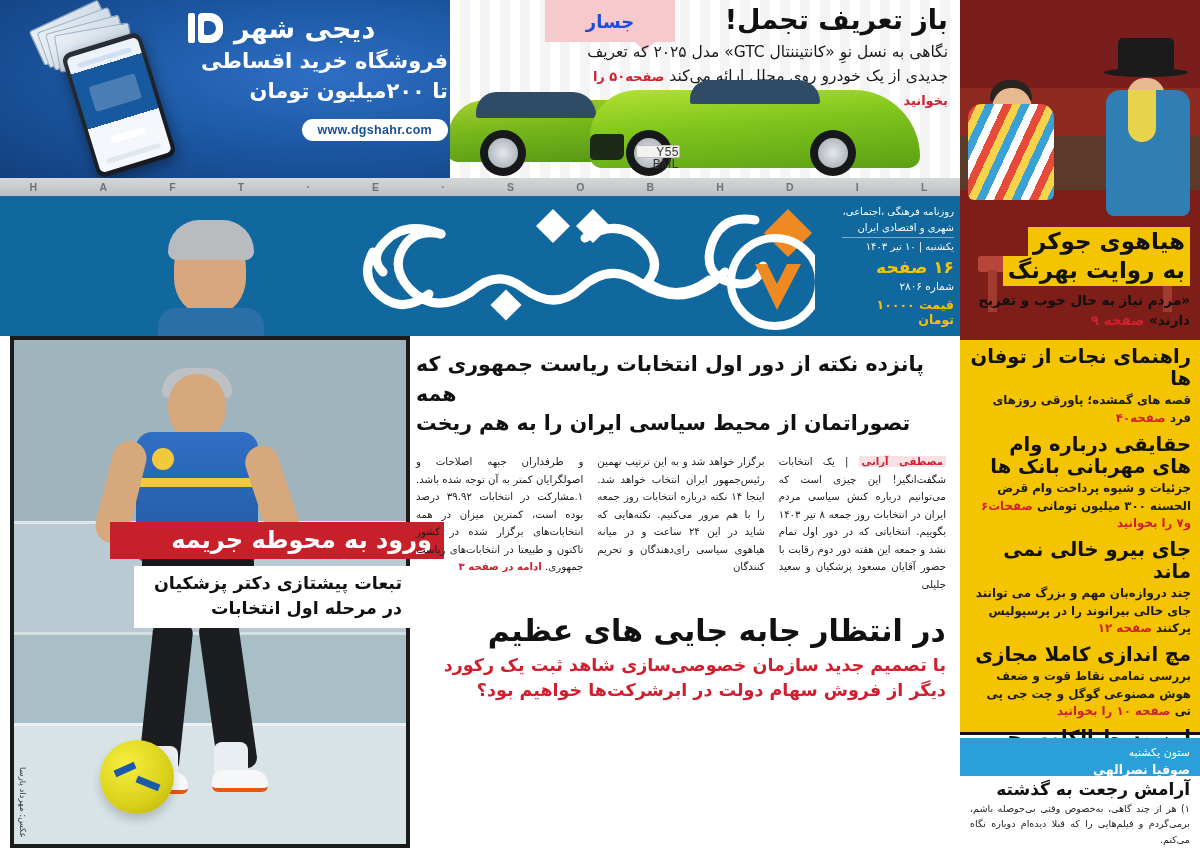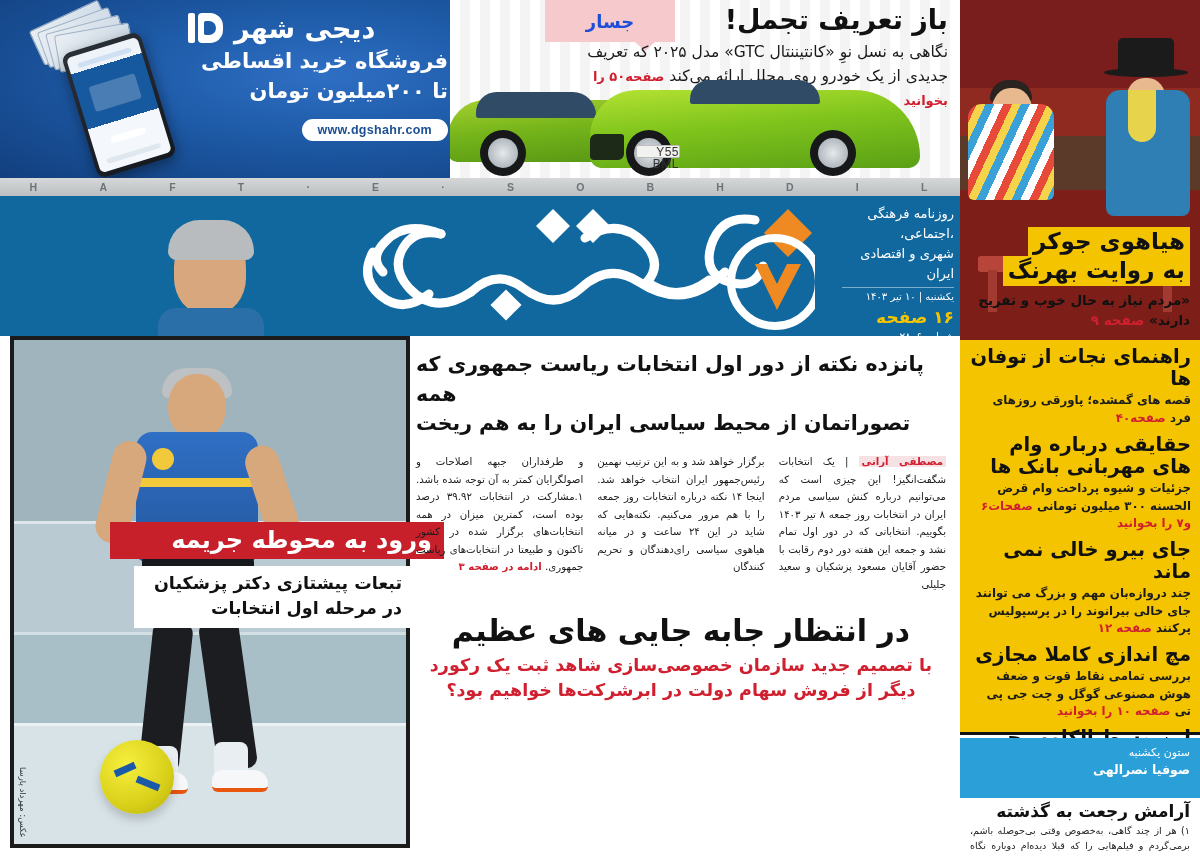--- a/index.html
+++ b/index.html
@@ -137,21 +137,21 @@
     font-family: "Liberation Sans", sans-serif; font-size: 10.5px; font-weight: bold;
     color: #6e7376; letter-spacing: 3px; direction: ltr;
   }
 
   
   .masthead {
     position: absolute; top: 196px; left: 0; width: 960px; height: 140px;
     background: #10689e; overflow: hidden;
   }
   .mast-info { position: absolute; right: 6px; top: 8px; width: 112px; text-align: right; color: #fff; }
-  .mi-line { font-size: 13px; line-height: 1.55; }
+  .mi-line { font-size: 10px; line-height: 1.55; }
   .mi-date { font-size: 10px; margin-top: 2px; border-top: 1px solid rgba(255,255,255,.45); padding-top: 3px; }
   .mi-pages { font-size: 17px; font-weight: bold; color: #f5c400; margin-top: 5px; }
   .mi-issue { font-size: 10.5px; margin-top: 3px; }
   .mi-price { font-size: 12.5px; font-weight: bold; color: #f5c400; margin-top: 5px; }
 
   .logo-wrap { position: absolute; left: 255px; top: 2px; width: 560px; height: 136px; }
   .logo-svg { position: absolute; inset: 0; }
 
   .mast-portrait {
     position: absolute; left: 150px; top: 24px; width: 120px; height: 116px; overflow: hidden;
@@ -215,34 +215,34 @@
   .main-sub {
     text-align: left; font-size: 20.5px; font-weight: bold; line-height: 1.45; margin-top: 14px; color: #111;
   }
   .cols {
     display: flex; gap: 14px; margin-top: 14px; direction: rtl;
   }
   .col { flex: 1; font-size: 10.2px; line-height: 1.72; text-align: justify; color: #1b1b1b; }
   .byline { color: #d0202f; font-weight: bold; background: #f6e2e4; padding: 0 3px; }
   .cont-link { color: #d0202f; font-weight: bold; }
 
-  .bottom-head { margin-top: 20px; text-align: center; }
+  .bottom-head { margin-top: 20px; text-align: right; }
   .bh-title { font-size: 30px; font-weight: bold; color: #111; line-height: 1.12; }
   .bh-sub { font-size: 17.5px; font-weight: bold; color: #d0202f; line-height: 1.42; margin-top: 6px; }
 
   
   .right-col { position: absolute; top: 340px; left: 960px; width: 240px; height: 392px; background: #f5c400; padding: 6px 9px 4px; }
   .ritem { text-align: right; margin-bottom: 7px; }
   .rtitle { font-size: 19.5px; font-weight: bold; color: #111; line-height: 1.14; }
   .rsub { font-size: 11.8px; color: #1b1b1b; line-height: 1.46; margin-top: 2px; font-weight: bold; }
   .rpg { color: #d0202f; }
 
   
   .col-box { position: absolute; top: 738px; left: 960px; width: 240px; height: 118px; background: #fff; }
-  .col-bar { background: #2b9fd8; height: 60px; padding: 7px 10px 0; text-align: right; }
+  .col-bar { background: #2b9fd8; height: 38px; padding: 7px 10px 0; text-align: right; }
   .cb-l1 { color: #fff; font-size: 11px; line-height: 1.5; }
   .cb-l2 { color: #fff; font-size: 12.5px; font-weight: bold; }
   .col-title { font-size: 17px; font-weight: bold; color: #111; text-align: right; padding: 3px 10px 2px; }
   .col-text { font-size: 9.6px; line-height: 1.6; color: #222; text-align: justify; padding: 0 10px; }
   .divider-h { position: absolute; top: 732px; left: 960px; width: 240px; height: 3px; background: #111; }
 </style>
 </head>
 <body>
 
 <div class="page">

